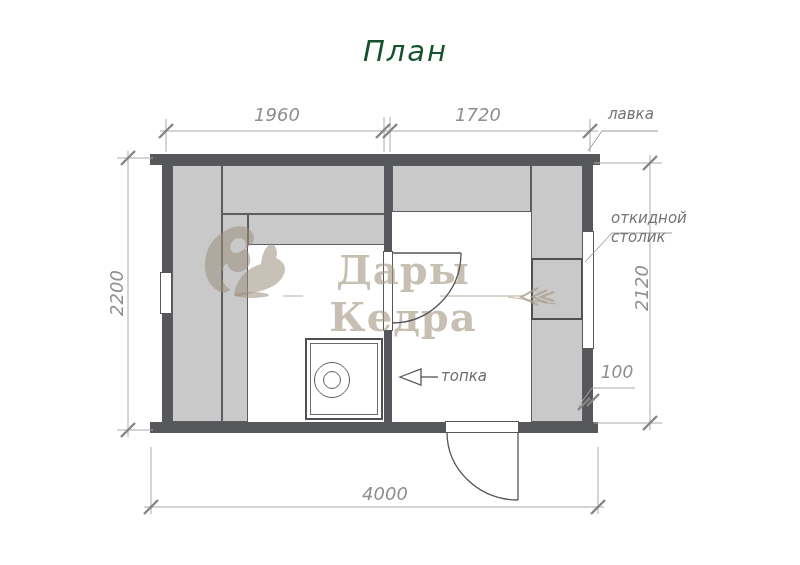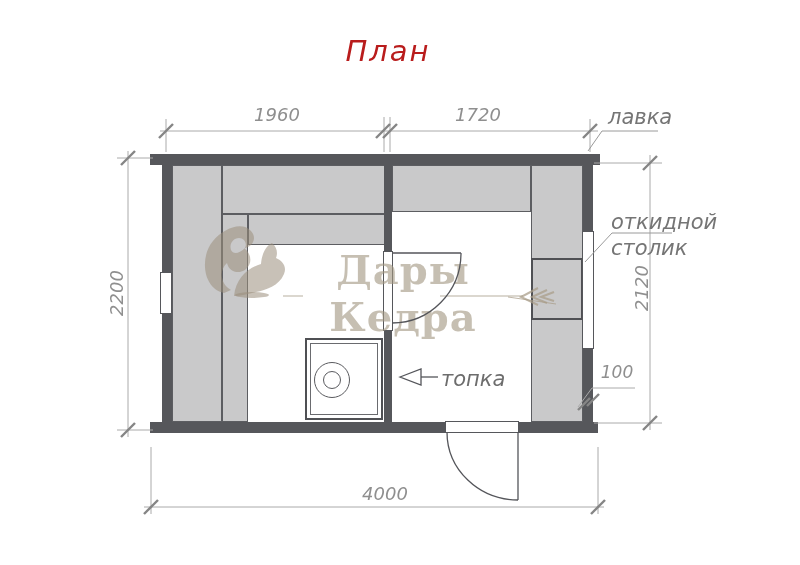--- a/index.html
+++ b/index.html
@@ -10,23 +10,23 @@
   .bench{background:#c9c9ca;border:1px solid #5c5d61;z-index:1;}
   .opening{background:#ffffff;border:1px solid #56575b;z-index:3;}
   .stove{background:#fff;border:2px solid #4f5054;z-index:2;}
   .stove-inner{position:absolute;left:3px;top:3px;right:3px;bottom:3px;border:1px solid #6a6b6f;}
   .ring{border:1.5px solid #5a5b5f;border-radius:50%;background:transparent;z-index:3;}
   .table-square{background:#c9c9ca;border:2px solid #4f5054;z-index:2;}
   svg.overlay{position:absolute;left:0;top:0;z-index:5;}
   .wm{z-index:4;}
   .txt{position:absolute;z-index:6;font-style:italic;color:#8f8f8f;}
   .dim{font-size:18px;text-align:center;}
-  .lbl{font-size:21px;color:#757575;font-style:italic;}
+  .lbl{font-size:15px;color:#757575;font-style:italic;}
   .rot{transform:rotate(-90deg);transform-origin:center center;}
-  .title{font-size:29px;color:#b91c1c;text-align:center;letter-spacing:2px;}
+  .title{font-size:29px;color:#14532d;text-align:right;letter-spacing:2px;}
   .wm-brand{position:absolute;z-index:4;font-family:"DejaVu Serif",serif;font-weight:bold;
             font-size:40px;color:rgba(163,151,131,0.62);text-align:center;letter-spacing:1px;font-style:normal;}
   .wm-url{position:absolute;z-index:4;font-family:"DejaVu Serif",serif;font-size:13px;
           color:rgba(163,151,131,0.68);text-align:center;letter-spacing:3px;font-style:normal;}
 </style>
 </head>
 <body>
 
 <div id="canvas">
 

